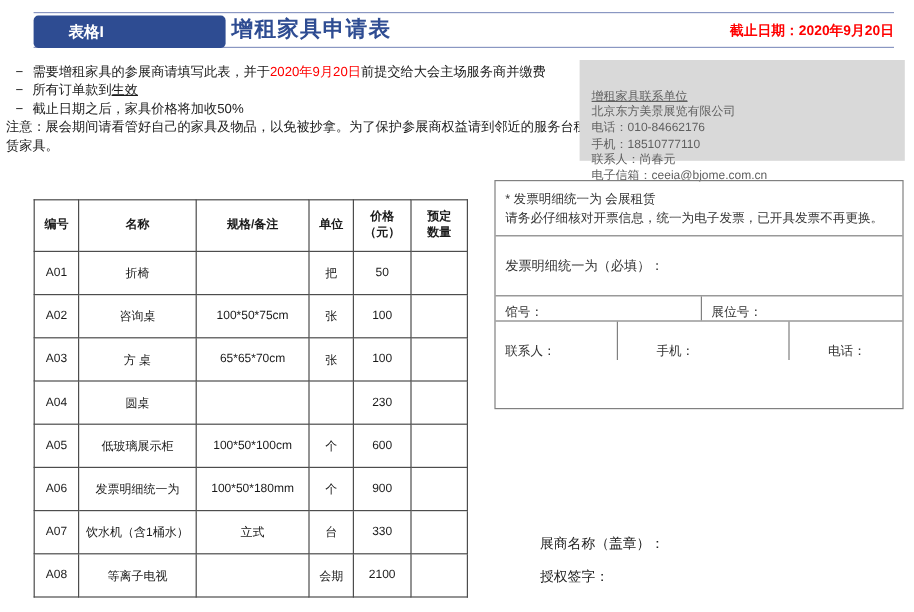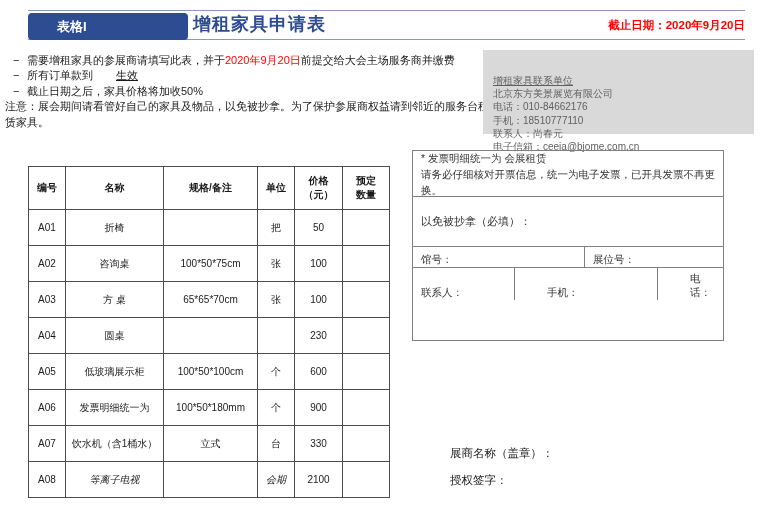--- a/index.html
+++ b/index.html
@@ -23,21 +23,21 @@
   .deadline {
     position:absolute; right:17px; top:18px;
     font-size:11.5px; font-weight:bold; color:#ff0000;
   }
 
   
   .intro { position:absolute; left:5px; top:53px; width:488px; font-size:11px; line-height:15.4px; }
   .intro .bullet { padding-left:8px; }
   .intro .dash { display:inline-block; width:14px; }
   .red { color:#ff0000; }
-  .u { text-decoration:underline;margin-left:23px; }
+  .u { text-decoration:underline; }
 
   
   .contact-box {
     position:absolute; left:483px; top:50px; width:271px; height:84px;
     background:#d9d9d9; color:#5f5f5f; font-size:10px; line-height:13.2px;
     padding:24px 10px;
   }
   .contact-box .ct-title { text-decoration:underline; }
 
   
@@ -45,25 +45,25 @@
     position:absolute; left:28px; top:166px;
     border-collapse:collapse; table-layout:fixed; width:361px;
     font-size:10px;
   }
   table.furn th, table.furn td {
     border:1px solid #4d4d4d; text-align:center; vertical-align:middle;
     overflow:hidden; padding:0 2px;
   }
   table.furn th { height:43px; font-weight:bold; white-space:pre-line; line-height:14px; }
   table.furn td { height:36px; }
-  td.serif { font-family:"Liberation Serif","DejaVu Serif",serif;font-style:italic; }
+  td.serif { font-family:"Liberation Serif","DejaVu Serif",serif; }
 
   
   .inv-box {
-    position:absolute; left:412px; top:150px; width:312px; height:191px;
+    position:absolute; left:412px; top:150px; width:341px; height:191px;
     border:1px solid #808080; font-size:10.5px; color:#333;
   }
   .inv-row { border-bottom:1px solid #808080; display:flex; }
   .inv-row:last-child { border-bottom:none;gap:24px; }
   .inv-note { height:46px; flex-direction:column; justify-content:center; padding:3px 8px; line-height:16px; display:flex; }
   .inv-exhibitor { height:40px; align-items:center; padding:0 8px; font-size:11px; }
   .inv-taxid { height:50px; align-items:center; padding:0 8px; font-size:11px; }
   .inv-hall { height:21px; }
   .inv-contact { height:32px; }
   .inv-cell { display:flex; align-items:flex-end; padding:0 8px; border-right:1px solid #808080; }
@@ -191,21 +191,21 @@
       </tr>
     </tbody>
   </table>
 
   <div class="inv-box">
     <div class="inv-row inv-note">
       <div>* 发票明细统一为 会展租赁</div>
       <div>请务必仔细核对开票信息，统一为电子发票，已开具发票不再更换。</div>
     </div>
     <div class="inv-row inv-taxid">
-      <span>以免被抄拿（必填）：</span>
+      <span>发票明细统一为（必填）：</span>
     </div>
     <div class="inv-row inv-hall">
       <div class="inv-cell cell-hall">
         <span>馆号：</span>
       </div>
       <div class="inv-cell cell-booth">
         <span>展位号：</span>
       </div>
     </div>
     <div class="inv-row inv-contact">

